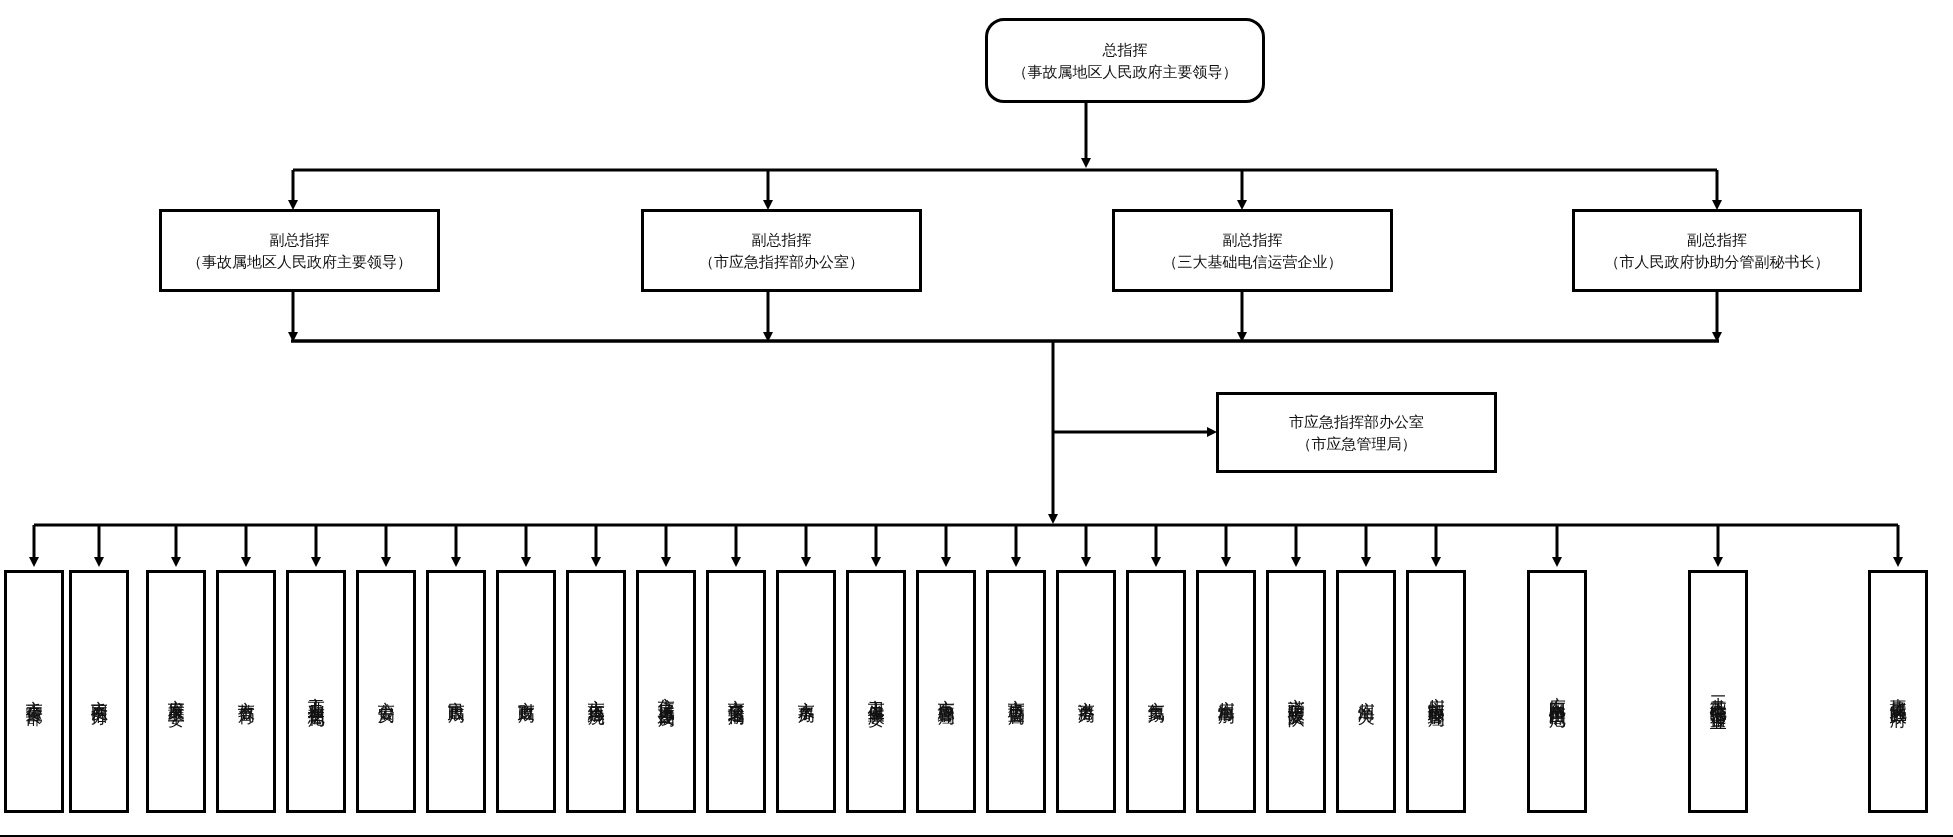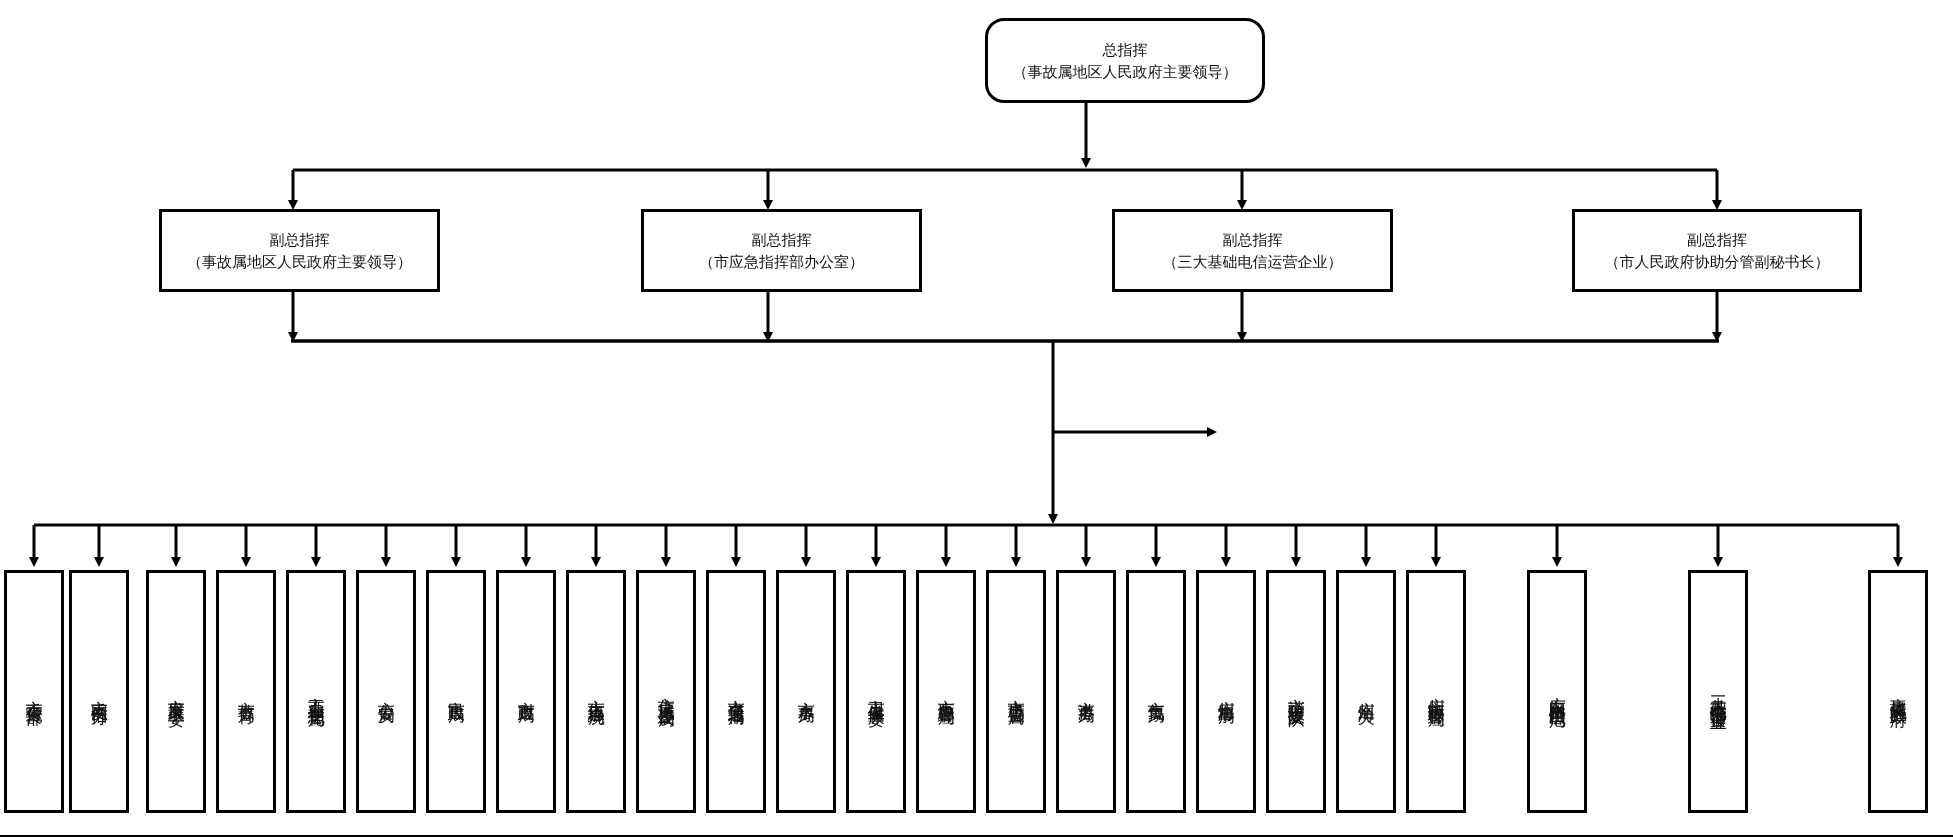--- a/index.html
+++ b/index.html
@@ -168,20 +168,26 @@
     </span>
   </div>
 
   <div class="node" style="left:1572px; top:209px; width:290px; height:83px;">
     <span class="lines">
       <span class="l1">副总指挥</span>
       <span class="l2">（市人民政府协助分管副秘书长）</span>
     </span>
   </div>
 
+  <div class="node" style="left:1216px; top:392px; width:281px; height:81px;">
+    <span class="lines">
+      <span class="l1">市应急指挥部办公室</span>
+      <span class="l2">（市应急管理局）</span>
+    </span>
+  </div>
 
   <div class="vnode" style="left:4px; top:570px; width:60px; height:243px;">
     <span class="vtext">市委宣传部</span>
   </div>
   <div class="vnode" style="left:69px; top:570px; width:60px; height:243px;">
     <span class="vtext">市委网信办</span>
   </div>
   <div class="vnode" style="left:146px; top:570px; width:60px; height:243px;">
     <span class="vtext">市发展改革委</span>
   </div>

